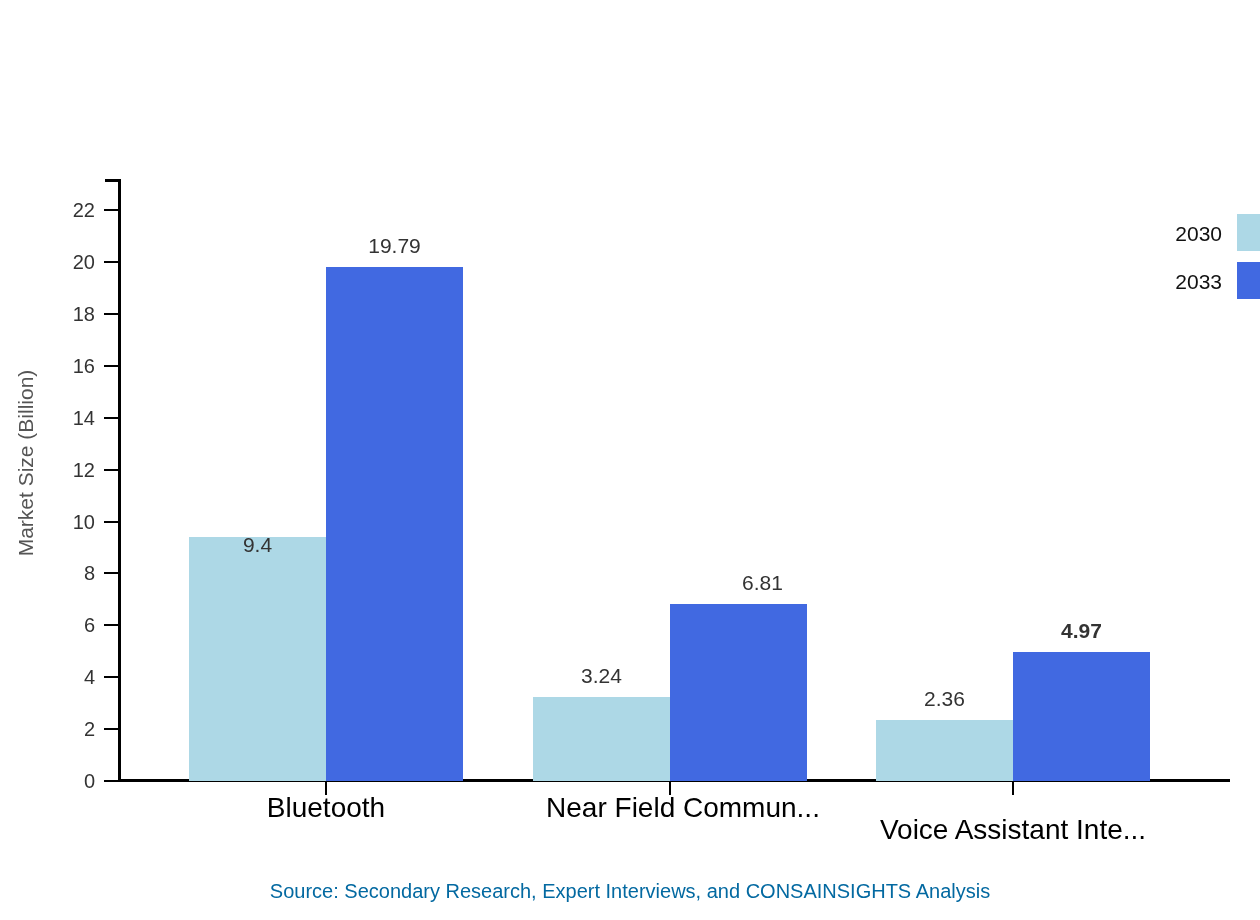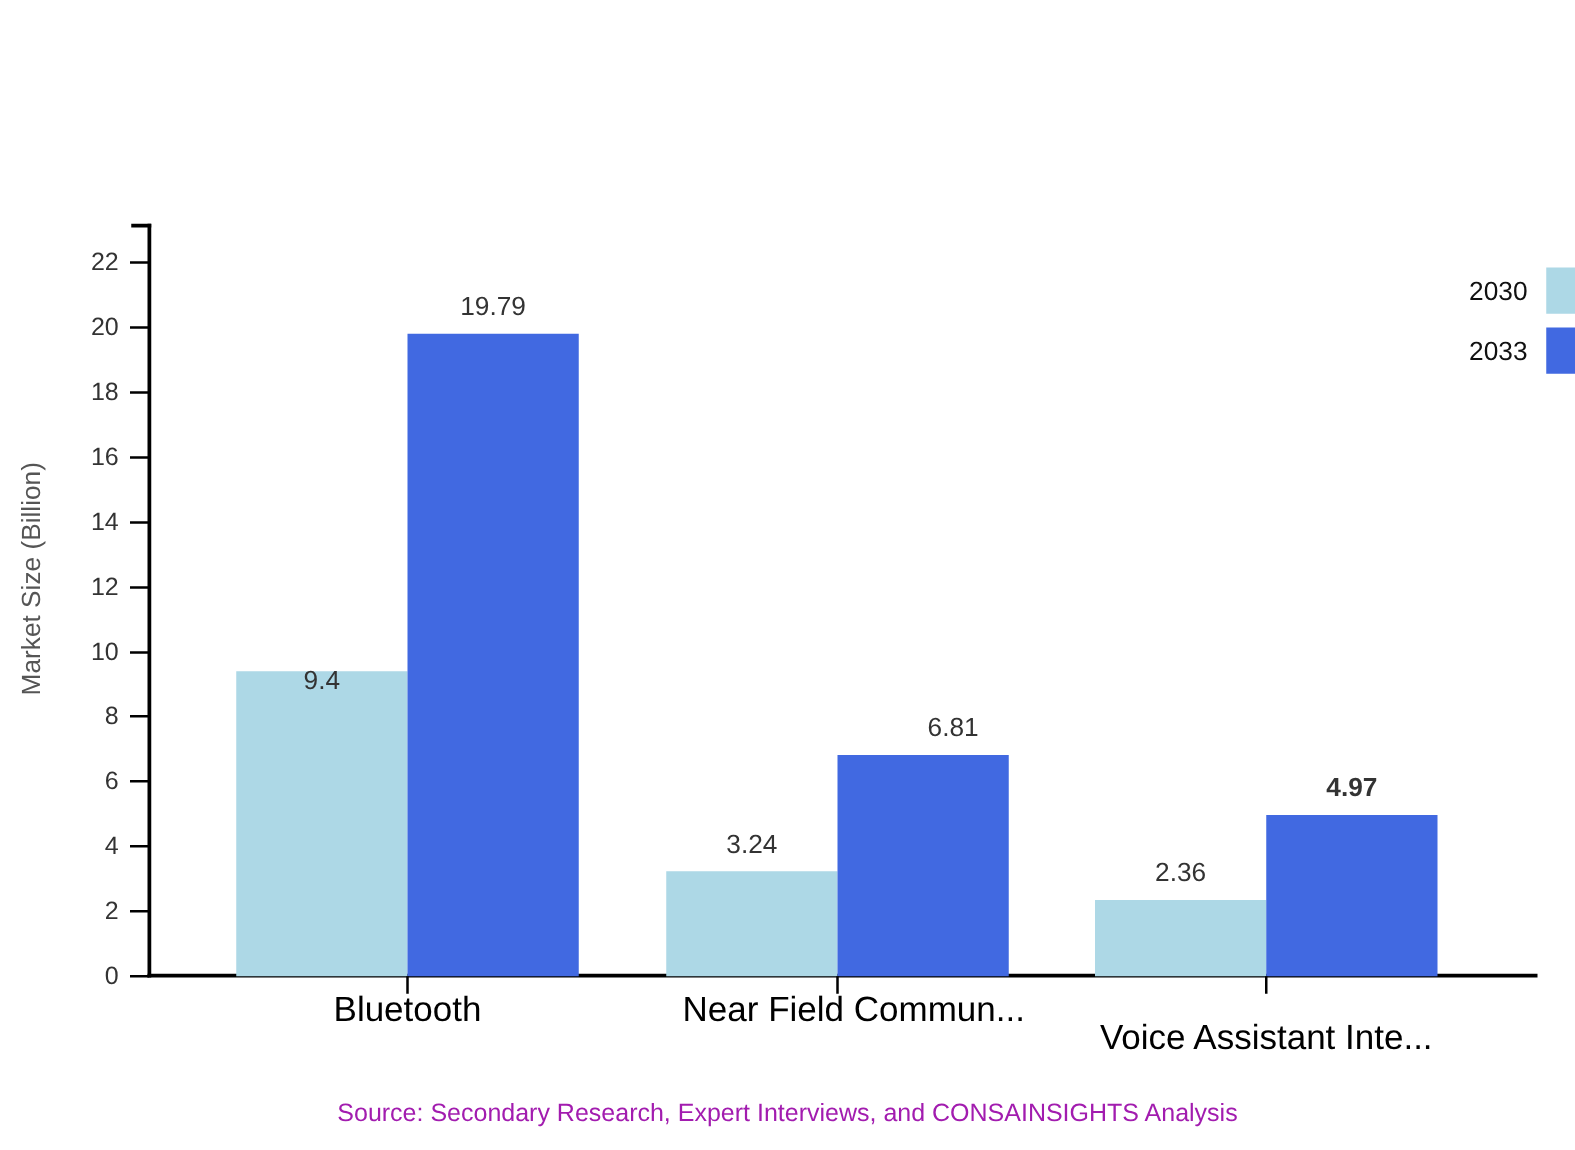--- a/index.html
+++ b/index.html
@@ -167,21 +167,21 @@
   .legend-swatch.s2023 { background: #add8e6; }
   .legend-swatch.s2033 { background: #4169e1; }
 
   
   .source-note {
     position: absolute;
     left: 0;
     top: 878px;
     width: 1260px;
     text-align: center;
-    color: #a21caf;
+    color: #0369a1;
     font-size: 20px;
     line-height: 26px;
   }
 </style>
 </head>
 <body>
 
 <div id="chart-root">
 
   <div class="chart-title">

